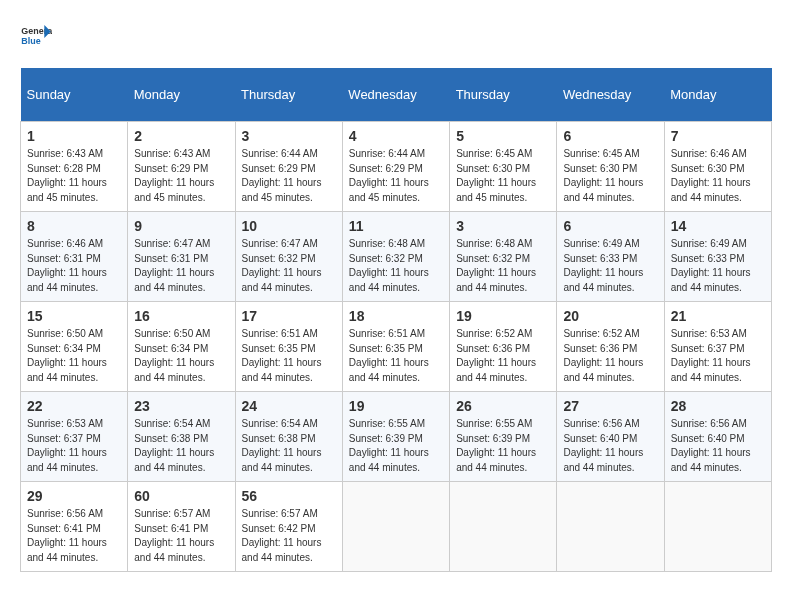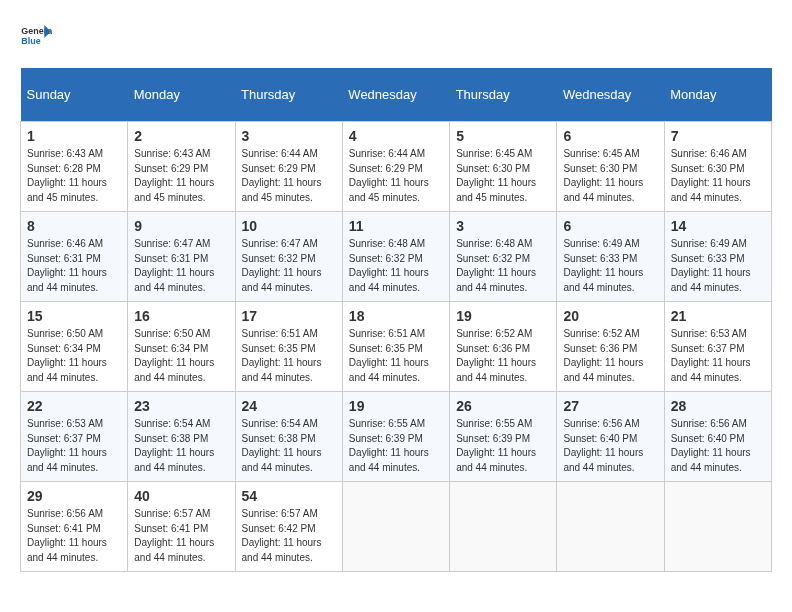--- a/index.html
+++ b/index.html
@@ -228,25 +228,25 @@
           <span class="day-num">28</span>
           <div class="day-info">Sunrise: 6:56 AM<br>Sunset: 6:40 PM<br>Daylight: 11 hours and 44 minutes.</div>
         </td>
       </tr>
       <tr>
         <td>
           <span class="day-num">29</span>
           <div class="day-info">Sunrise: 6:56 AM<br>Sunset: 6:41 PM<br>Daylight: 11 hours and 44 minutes.</div>
         </td>
         <td>
-          <span class="day-num">40</span>
+          <span class="day-num">60</span>
           <div class="day-info">Sunrise: 6:57 AM<br>Sunset: 6:41 PM<br>Daylight: 11 hours and 44 minutes.</div>
         </td>
         <td>
-          <span class="day-num">54</span>
+          <span class="day-num">56</span>
           <div class="day-info">Sunrise: 6:57 AM<br>Sunset: 6:42 PM<br>Daylight: 11 hours and 44 minutes.</div>
         </td>
         <td class="empty"></td>
         <td class="empty"></td>
         <td class="empty"></td>
         <td class="empty"></td>
       </tr>
     </tbody>
 </table>
 

